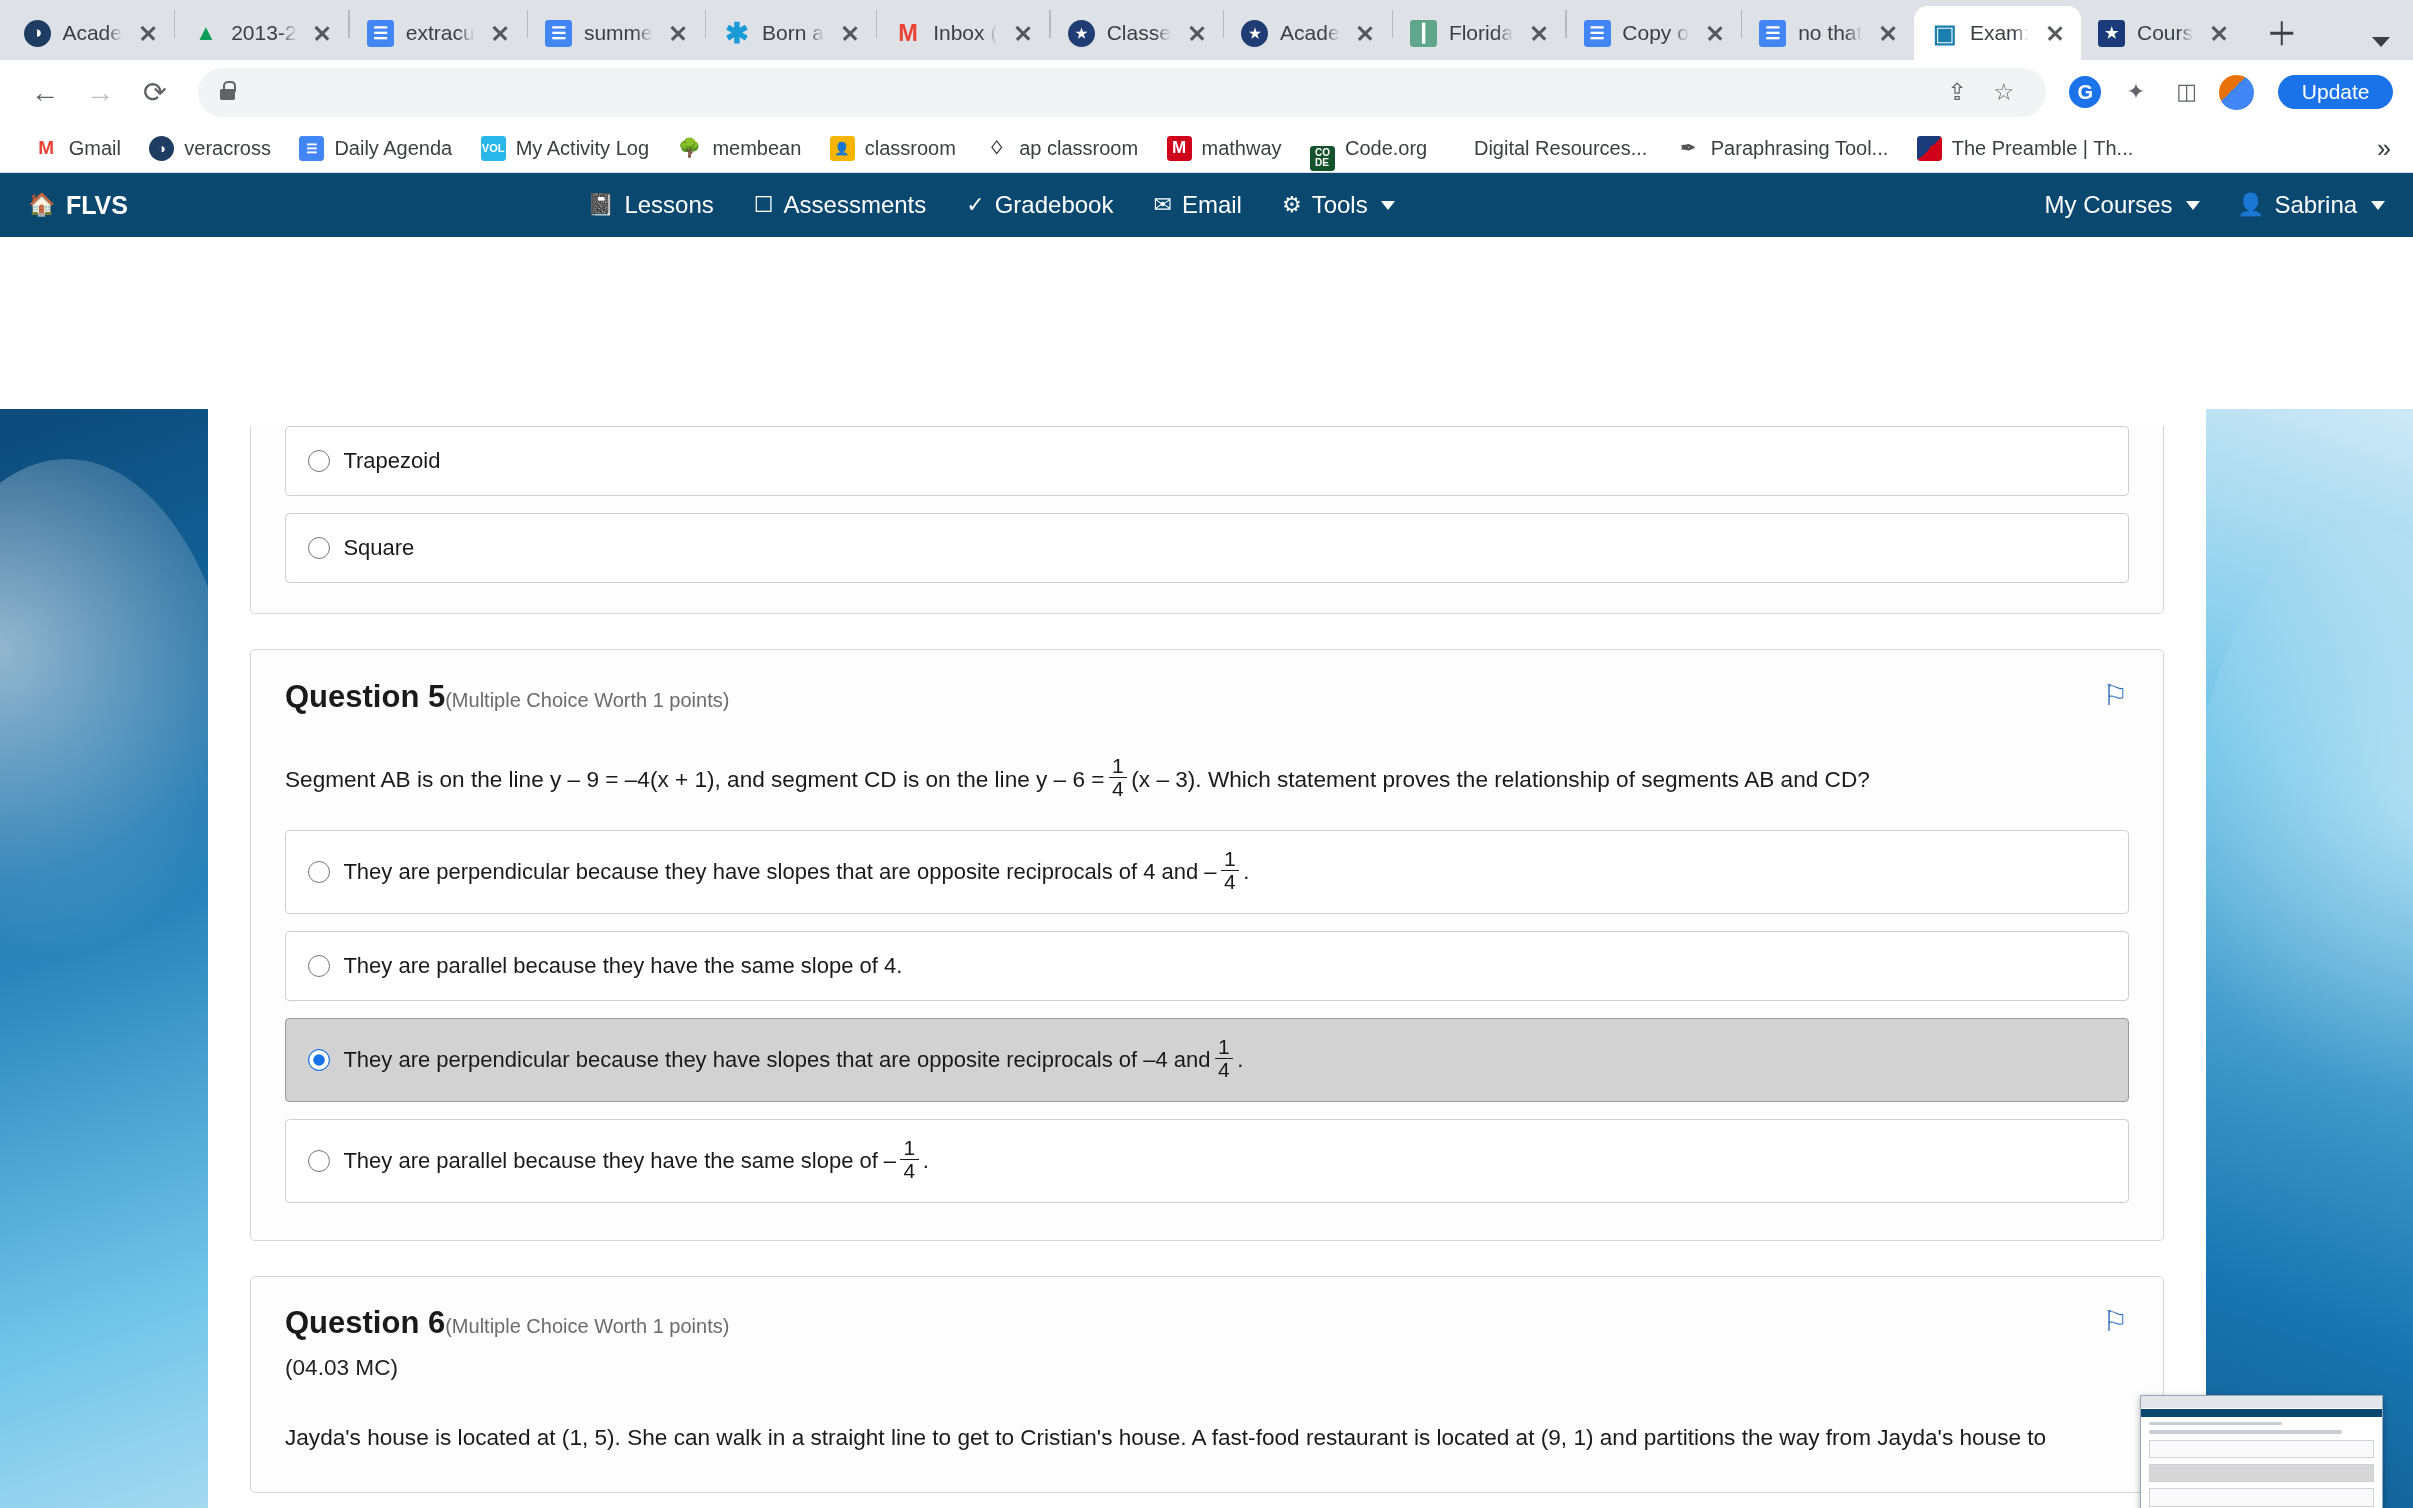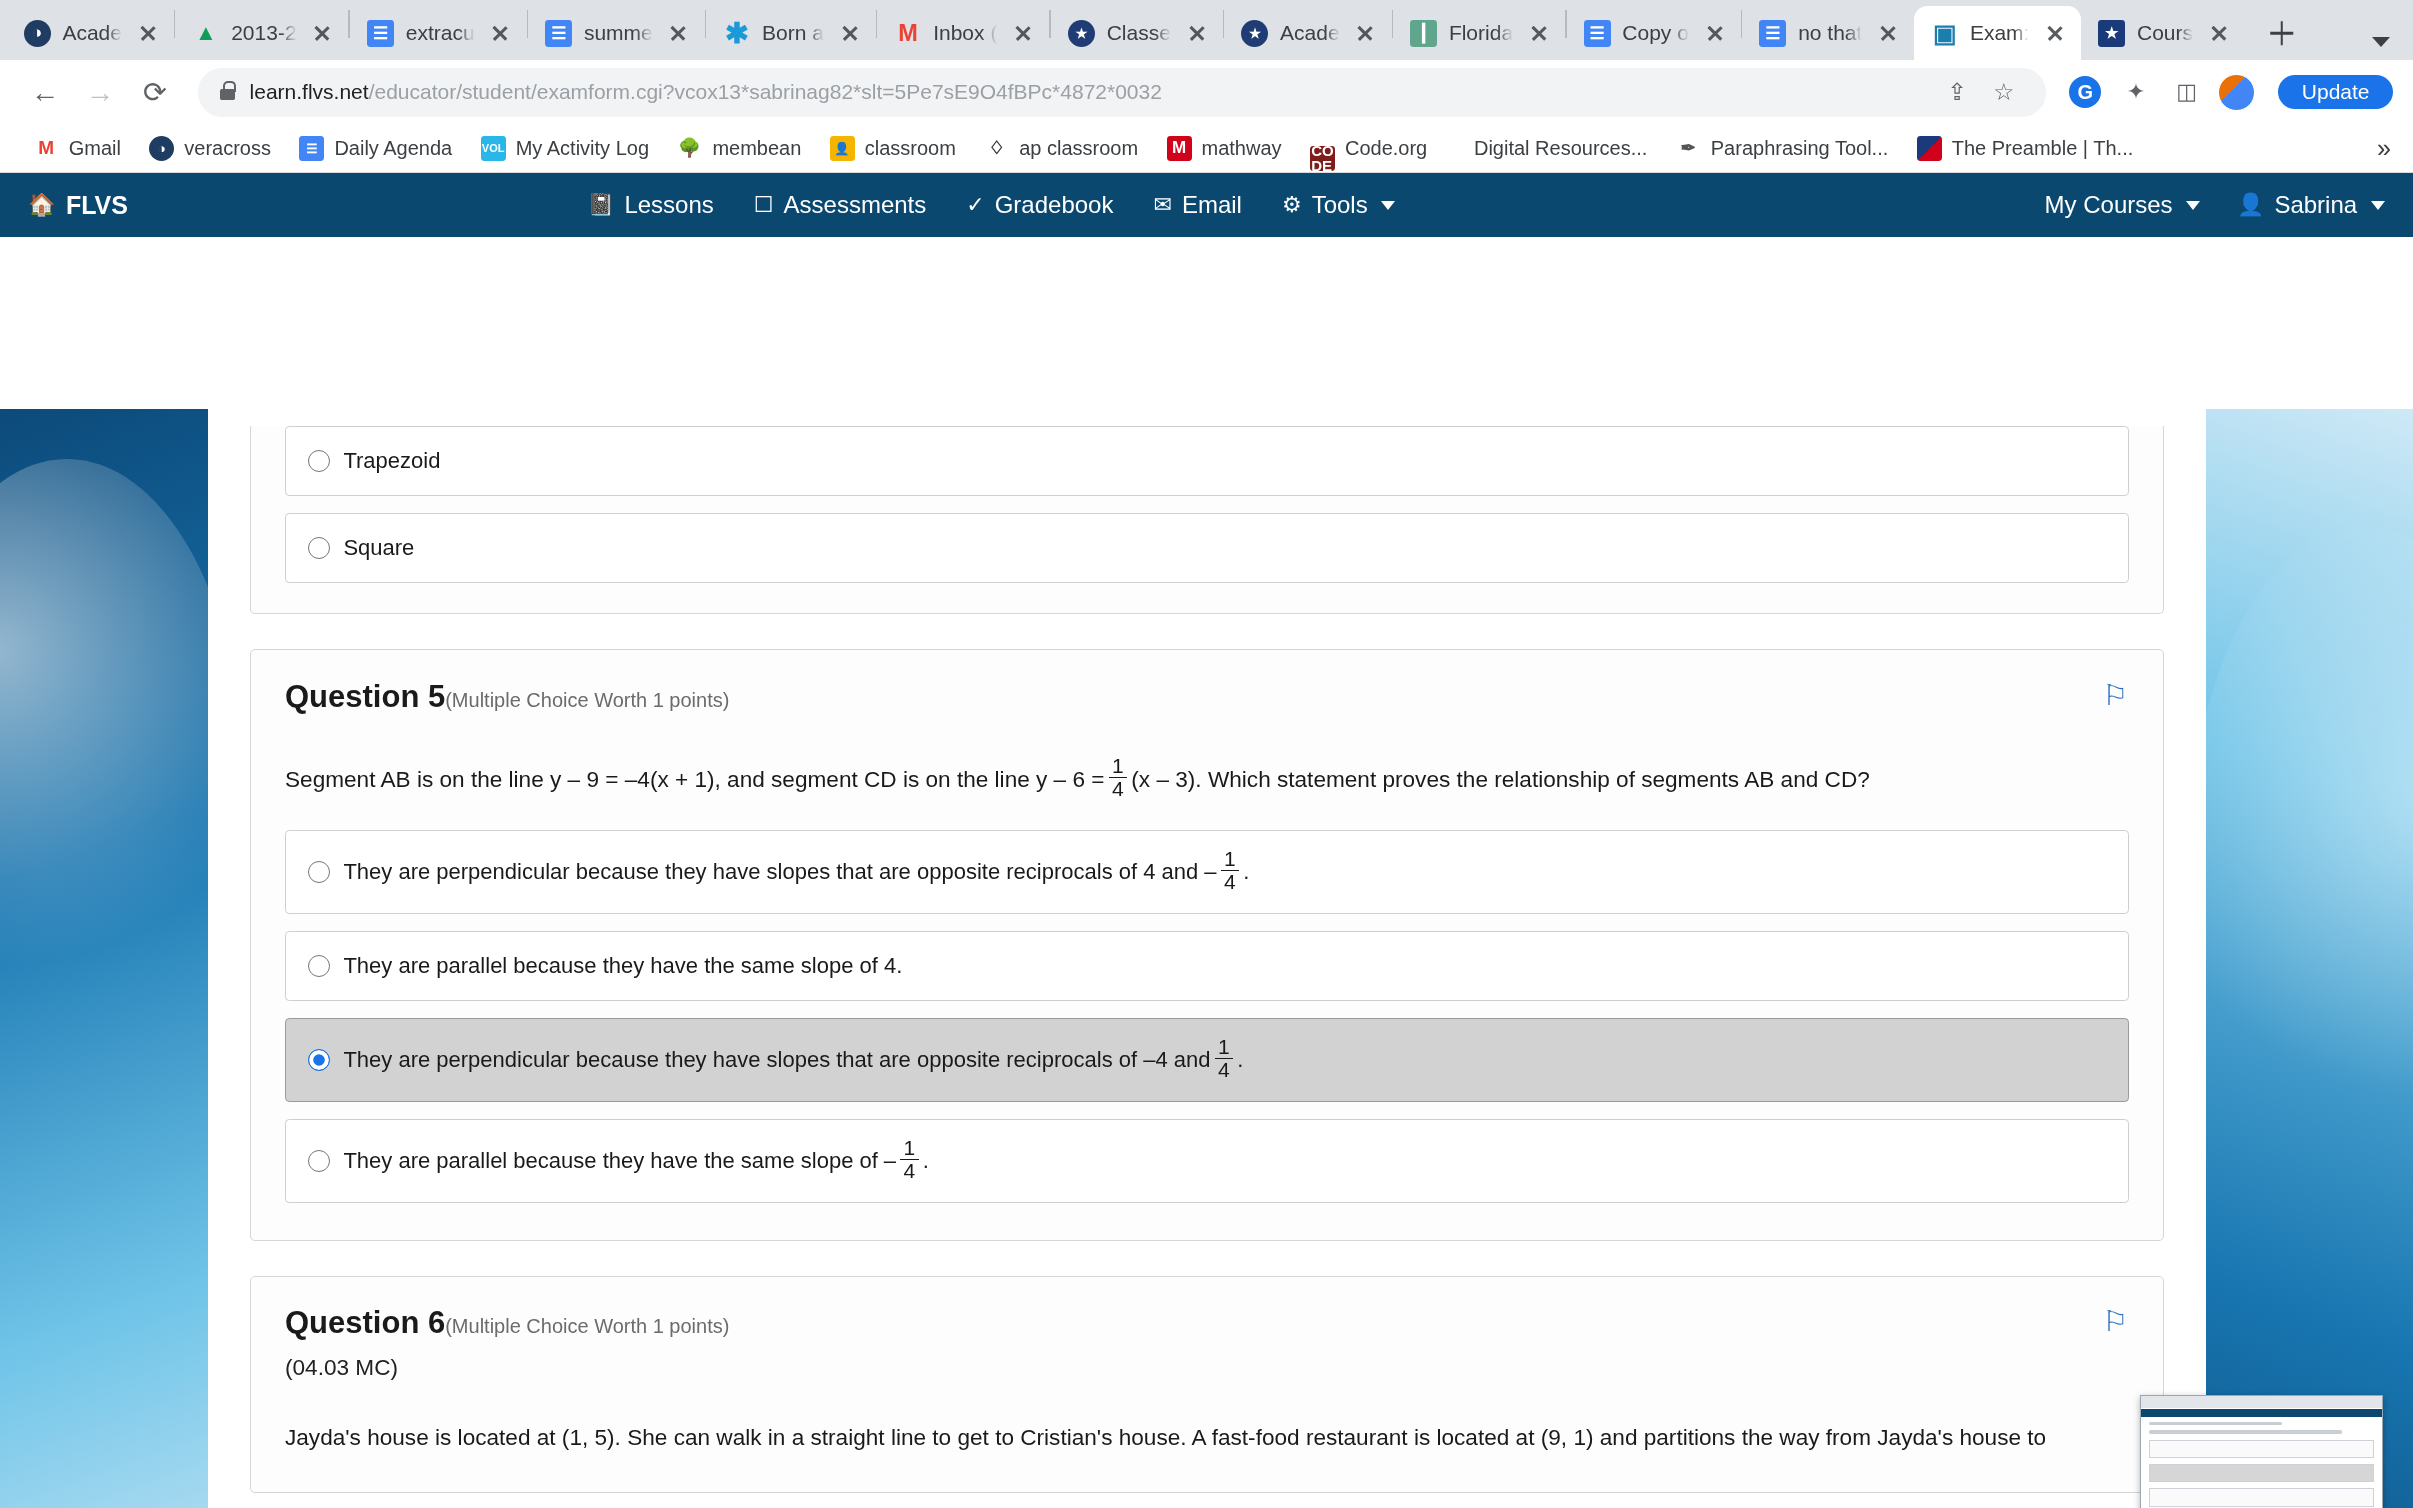--- a/index.html
+++ b/index.html
@@ -482,21 +482,20 @@
     </div>
   </div>
 
   <div class="omnirow">
     <div class="navbtn">←</div>
     <div class="navbtn disabled">→</div>
     <div class="navbtn">⟳</div>
 
     <div class="omnibox">
       <span class="lock"></span>
-      <span class="url"><b>learn.flvs.net</b><span>/educator/student/examform.cgi?vcox13*sabrinag82*slt=5Pe7sE9O4fBPc*4872*0032</span></span>
       <span class="omni-icons">
         <span class="omni-icon">⇪</span>
         <span class="omni-icon">☆</span>
       </span>
     </div>
 
     <div class="ext-icons">
       <span class="ext">
           <span class="circle-g">G</span>
         </span>
@@ -534,21 +533,21 @@
     </div>
     <div class="bm">
       <span class="bm-ico" style="background:transparent;color:#333;font-size:18.4px;">♢</span>
       <span class="bm-label">ap classroom</span>
     </div>
     <div class="bm">
       <span class="bm-ico" style="background:#d0021b;font-size:17px;">M</span>
       <span class="bm-label">mathway</span>
     </div>
     <div class="bm">
-      <span class="bm-ico" style="background:#7f1d1d;font-size:15px;line-height:1;margin-top:20px;">CO<br>DE</span>
+      <span class="bm-ico" style="background:#14532d;font-size:10px;line-height:1;margin-top:20px;">CO<br>DE</span>
       <span class="bm-label">Code.org</span>
     </div>
     <div class="bm" style="margin-left:18.4px;">
       <span class="bm-label">Digital Resources...</span>
     </div>
     <div class="bm">
       <span class="bm-ico" style="background:transparent;color:#555;font-size:18.4px;">✒</span>
       <span class="bm-label">Paraphrasing Tool...</span>
     </div>
     <div class="bm">

